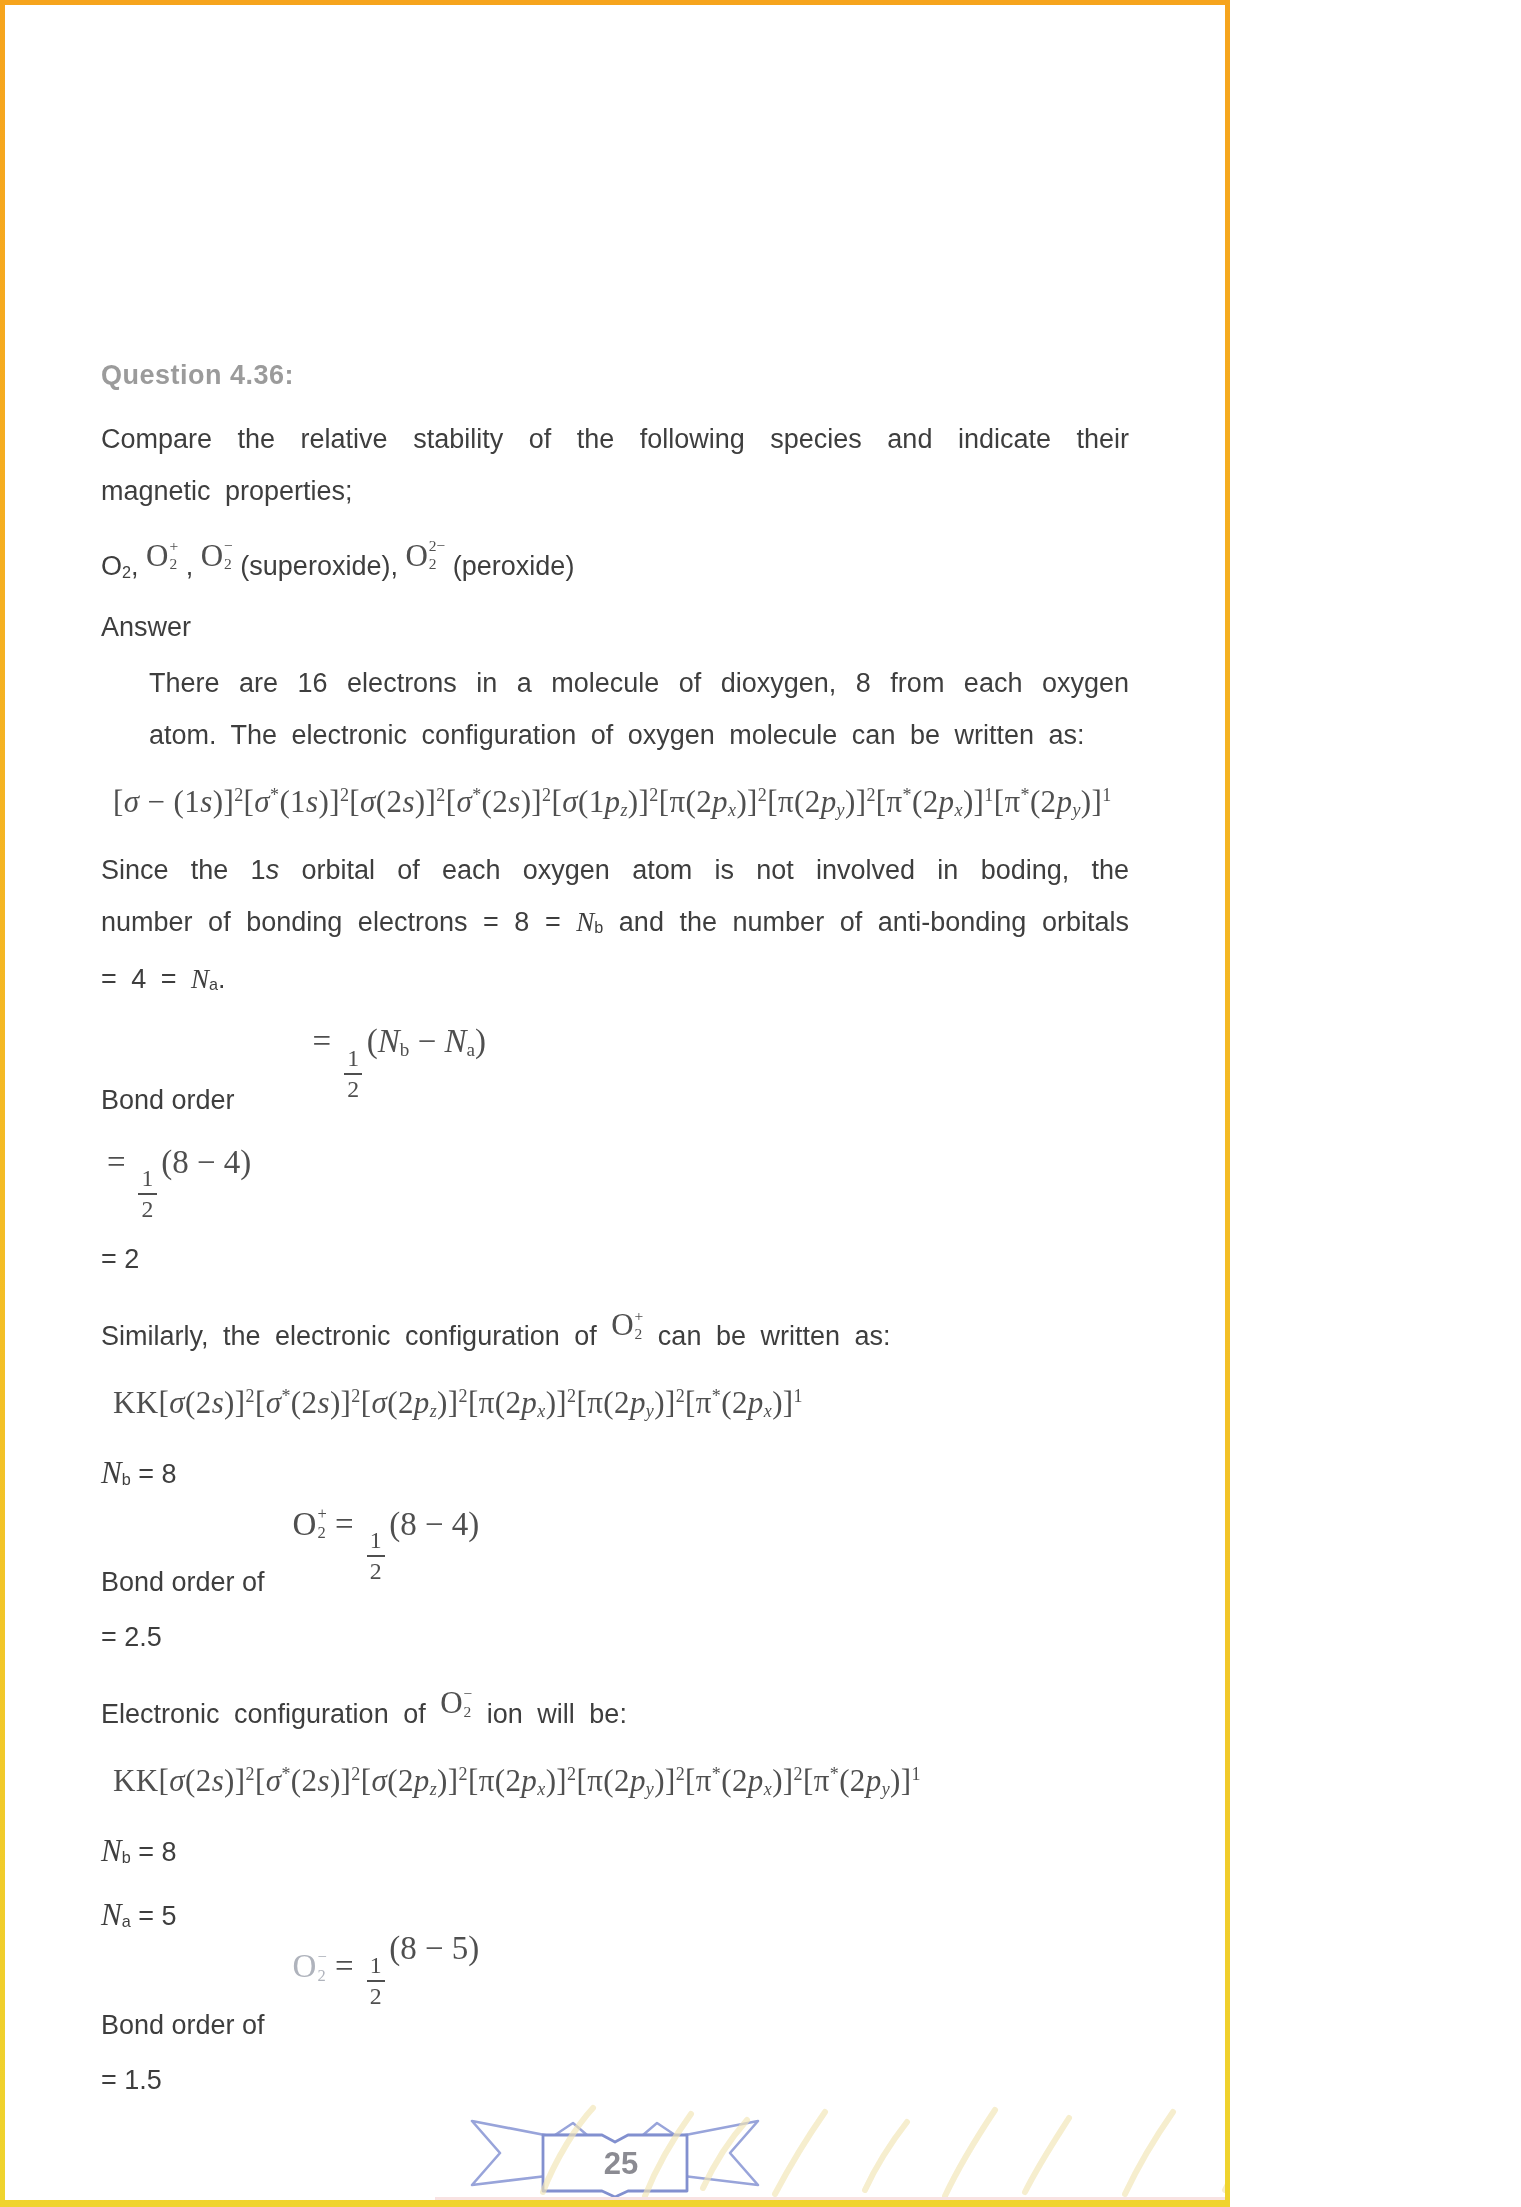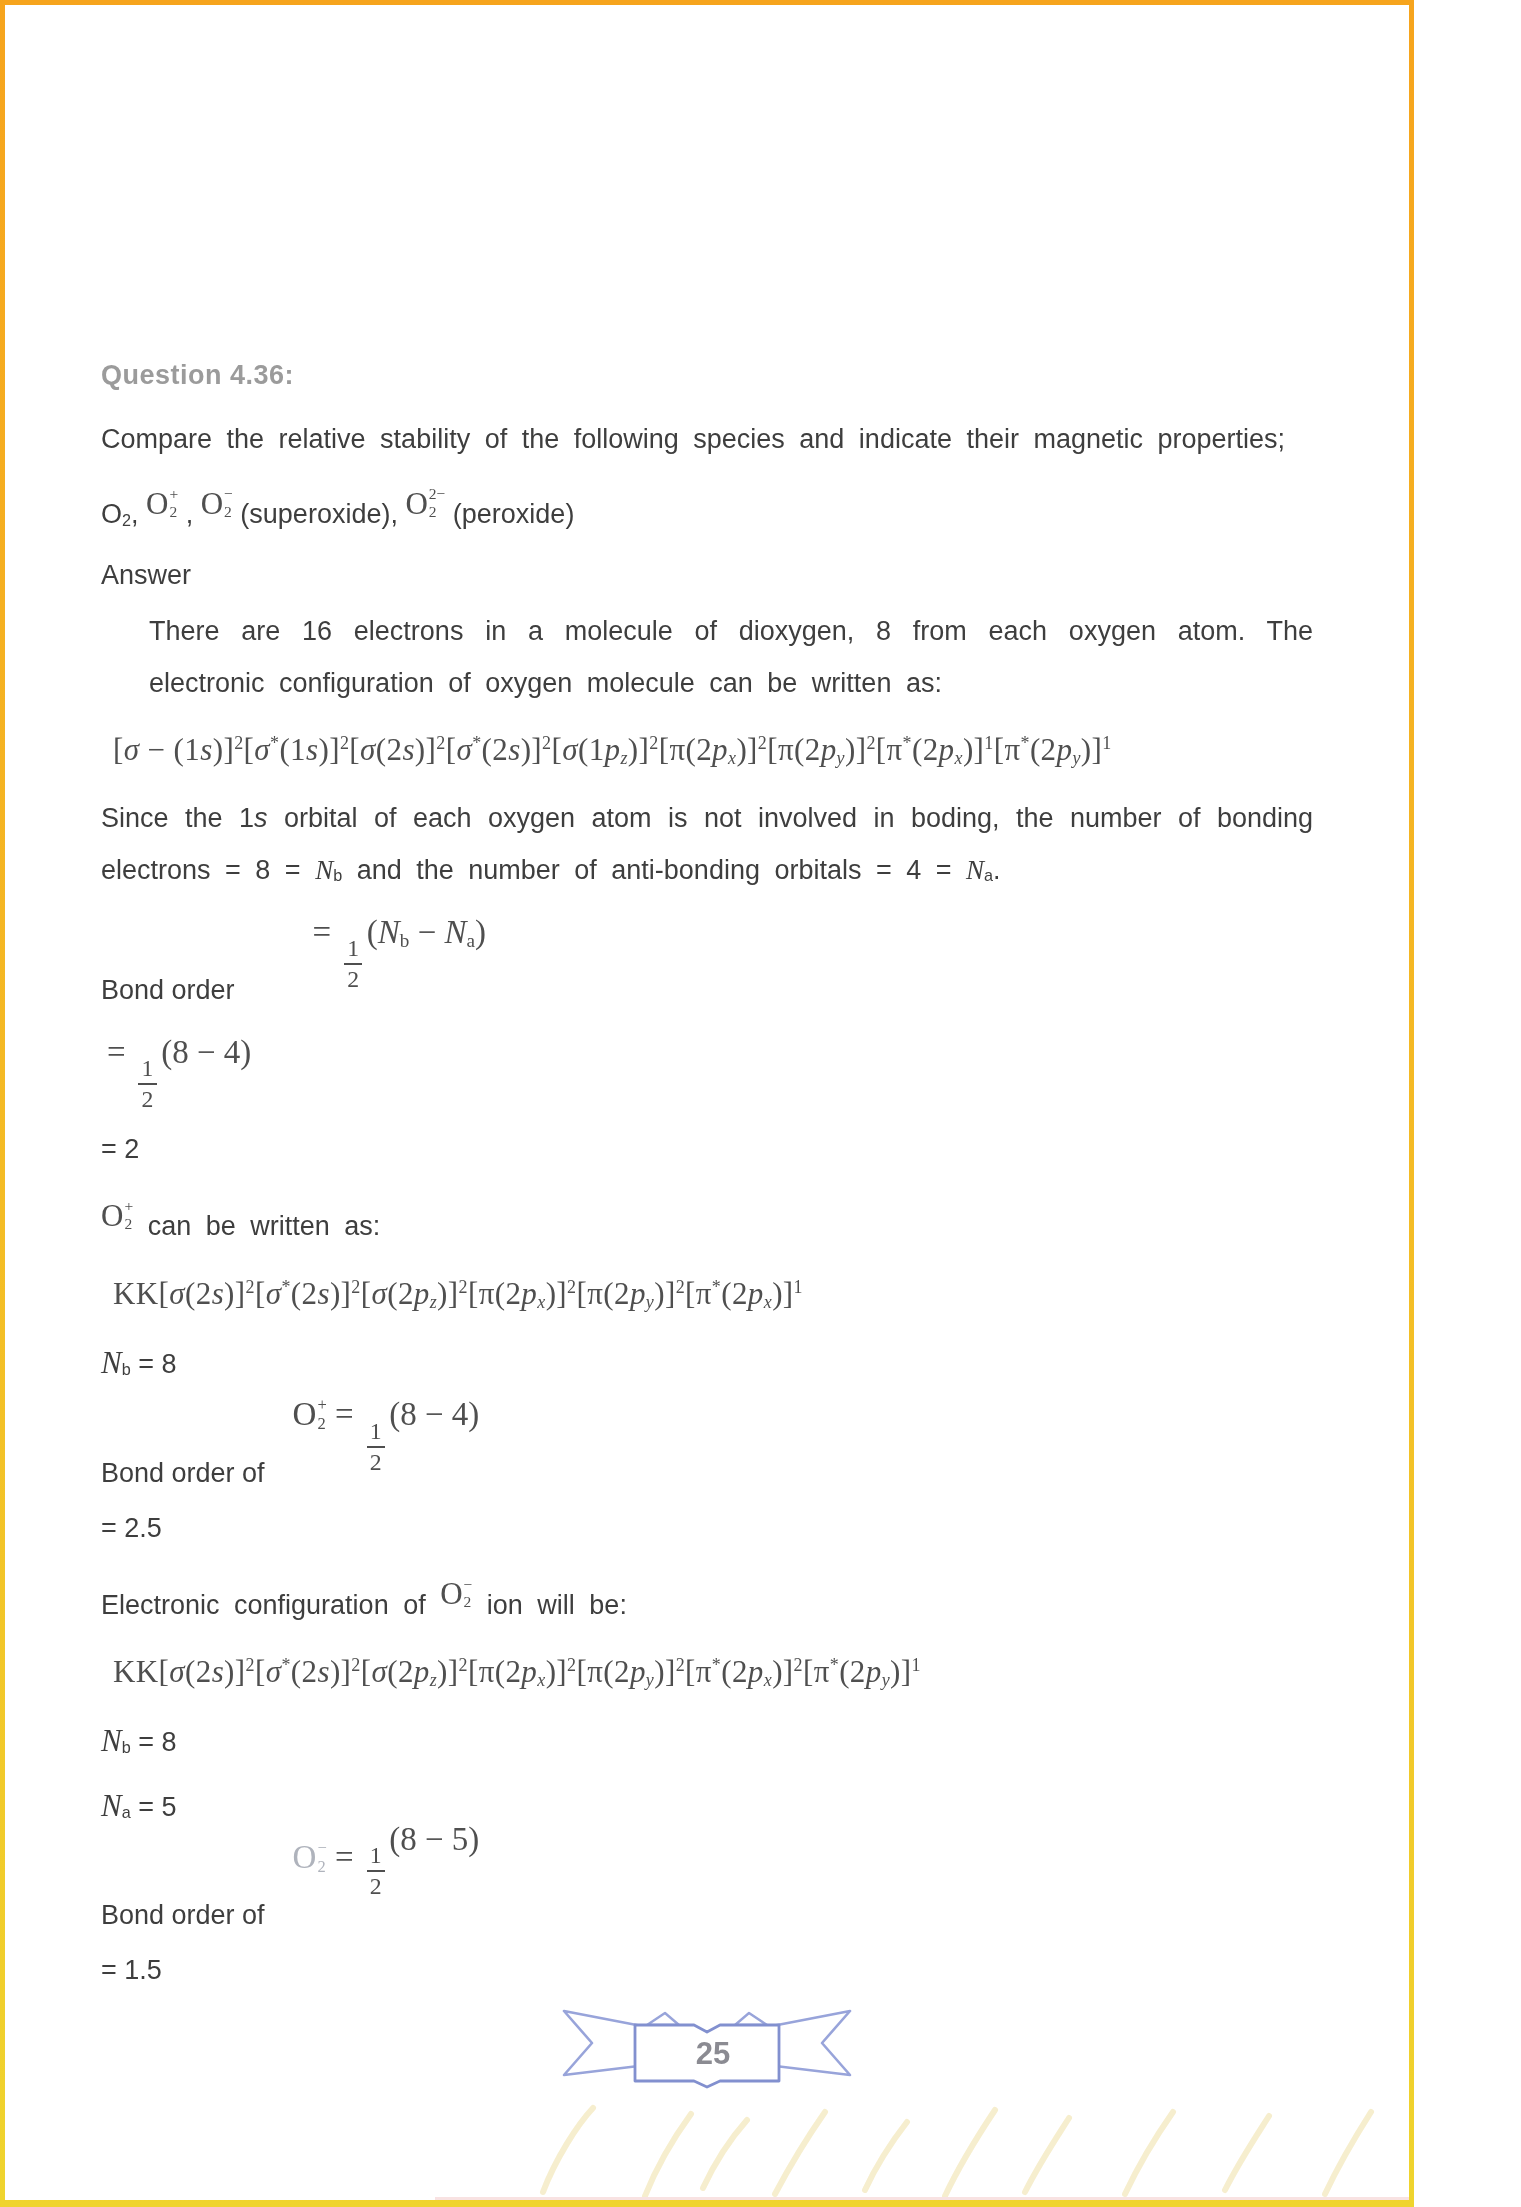--- a/index.html
+++ b/index.html
@@ -1,16 +1,16 @@
 <!DOCTYPE html>
 <html style="--border-top: #F6A41D; --border-bottom: #EFD42E; --sheet: #FFFFFF; --heading: #9B9B9B; --body: #3E3E3E; --formula: #4F4F4F; --faint-formula: #AFB3BC; --ribbon-stroke: #98A4DA; --ribbon-box-stroke: #8290CF; --page-number: #8B8B92; --watermark: #F2E5B5; --hairline-pink: #F8E2E2;"><head>
 <meta charset="utf-8">
 <style>
   html,body{margin:0;padding:0;background:#ffffff;}
-  .page{position:relative;width:1414px;height:2207px;
+  .page{position:relative;width:1230px;height:2207px;
     background:linear-gradient(180deg,var(--border-top,#F6A41D) 0%,#F4BC25 55%,var(--border-bottom,#EFD42E) 100%);}
   .sheet{position:absolute;left:5px;top:5px;right:5px;bottom:7px;background:var(--sheet,#ffffff);overflow:hidden;}
   .content{padding:0 96px;color:var(--body,#3E3E3E);
     font-family:"Liberation Sans","DejaVu Sans",sans-serif;font-size:27px;}
   .q-heading{margin:354px 0 0 0;font-size:27px;font-weight:bold;letter-spacing:.5px;
     color:var(--heading,#9B9B9B);line-height:1.2;}
   .just{text-align:justify;line-height:52px;word-spacing:7px;margin:0;}
   .q-text{margin-top:22px;}
   .species{margin-top:20px;line-height:50px;}
   .answer{margin-top:8px;line-height:44px;}
@@ -105,21 +105,21 @@
       </div>
 
       <div class="eq-line"><span class="ft">= </span><span class="ffrac">
             <span class="fnum ft">1</span>
             <span class="fbar"></span>
             <span class="fden ft">2</span>
           </span><span class="ft">(8 − 4)</span></div>
 
       <div class="result">= 2</div>
 
-      <p class="just sentence"><span class="fstack sraise">
+      <p class="just sentence"><span class="fsans">Similarly, the electronic configuration of </span><span class="fstack sraise">
             <span class="fobase">O</span>
             <span class="foscripts">
               <span class="fosup ft">+</span>
               <span class="fosub ft">2</span>
             </span>
           </span><span class="fsans"> can be written as:</span></p>
 
       <div class="formula-line"><span class="ft">KK[</span><span class="ft fi">σ</span><span class="ft">(2</span><span class="ft fi">s</span><span class="ft">)]</span><span class="ft fsup">2</span><span class="ft">[</span><span class="ft fi">σ</span><span class="ft fsup">*</span><span class="ft">(2</span><span class="ft fi">s</span><span class="ft">)]</span><span class="ft fsup">2</span><span class="ft">[</span><span class="ft fi">σ</span><span class="ft">(2</span><span class="ft fi">p</span><span class="ft fsub fi">z</span><span class="ft">)]</span><span class="ft fsup">2</span><span class="ft">[π(2</span><span class="ft fi">p</span><span class="ft fsub fi">x</span><span class="ft">)]</span><span class="ft fsup">2</span><span class="ft">[π(2</span><span class="ft fi">p</span><span class="ft fsub fi">y</span><span class="ft">)]</span><span class="ft fsup">2</span><span class="ft">[π</span><span class="ft fsup">*</span><span class="ft">(2</span><span class="ft fi">p</span><span class="ft fsub fi">x</span><span class="ft">)]</span><span class="ft fsup">1</span></div>
 
       <div class="nline"><span class="ft fi">N</span><span class="fsans fsansub">b</span><span class="fsans"> = 8</span></div>

